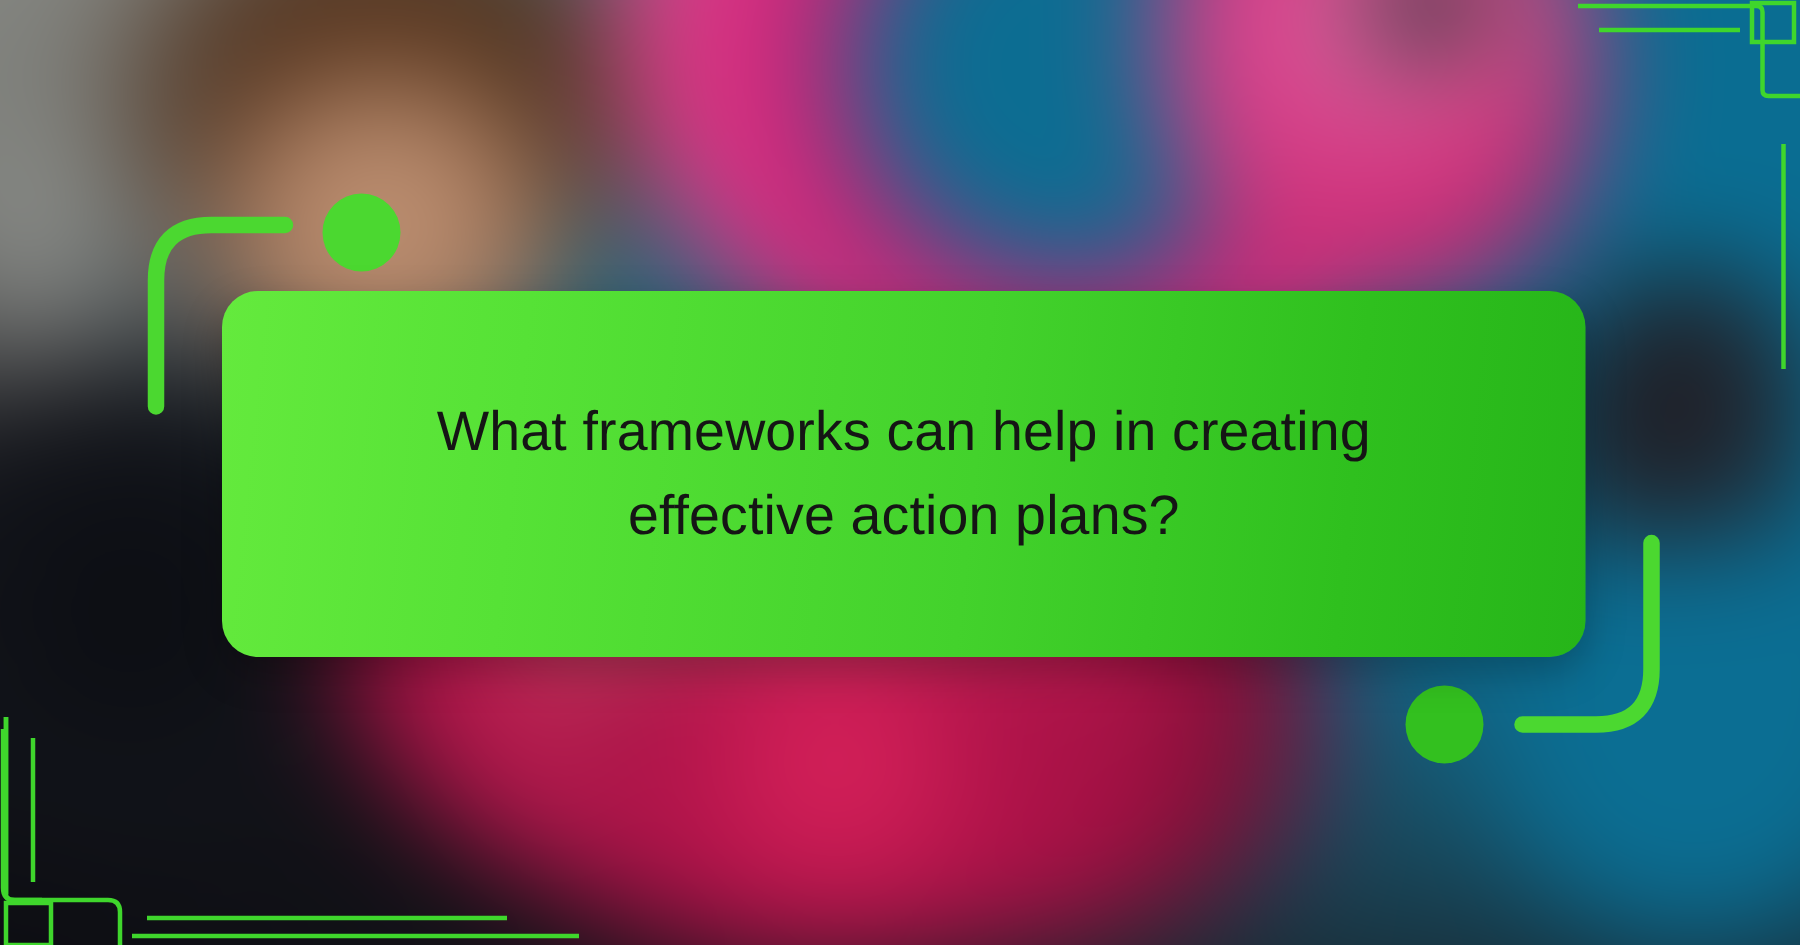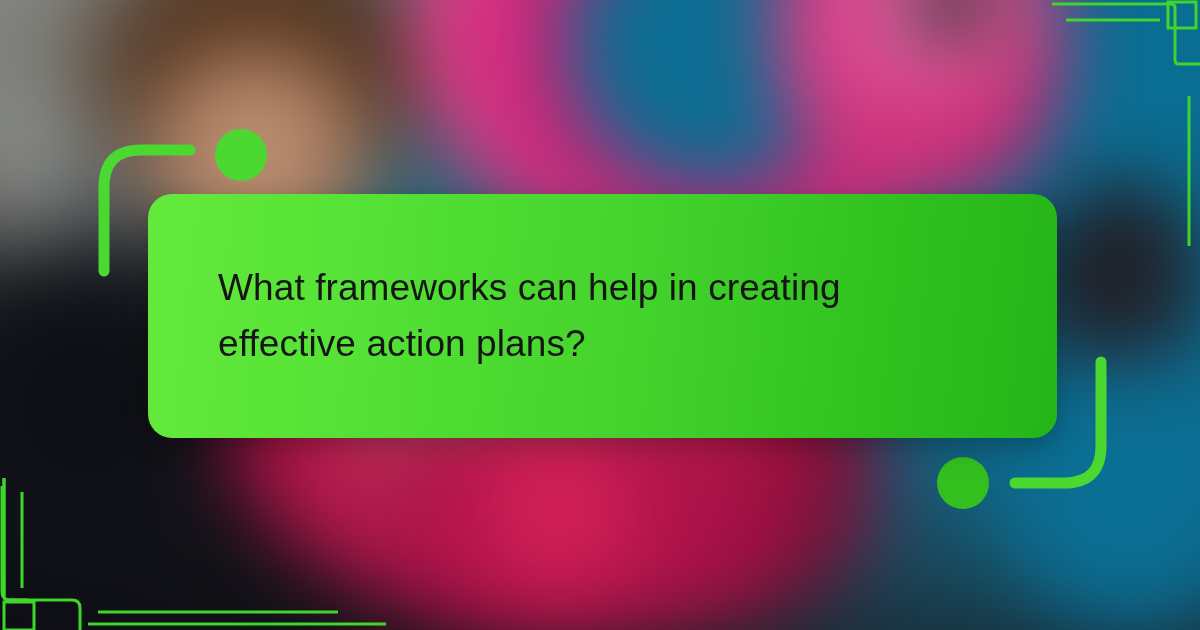--- a/index.html
+++ b/index.html
@@ -188,20 +188,21 @@
     box-sizing: border-box;
     padding: 0 70px;
   }
 
   .card-text {
     font-family: "Liberation Sans", sans-serif;
     font-size: 37px;
     line-height: 1.52;
     font-weight: 400;
     color: #151515;
+    text-align: center;
     letter-spacing: 0.1px;
   }
 </style>
 </head>
 <body>
 
 <div id="stage">
 
   <div class="bg-layer">
     <div class="bg-base" style="position:absolute;inset:0;"></div>

